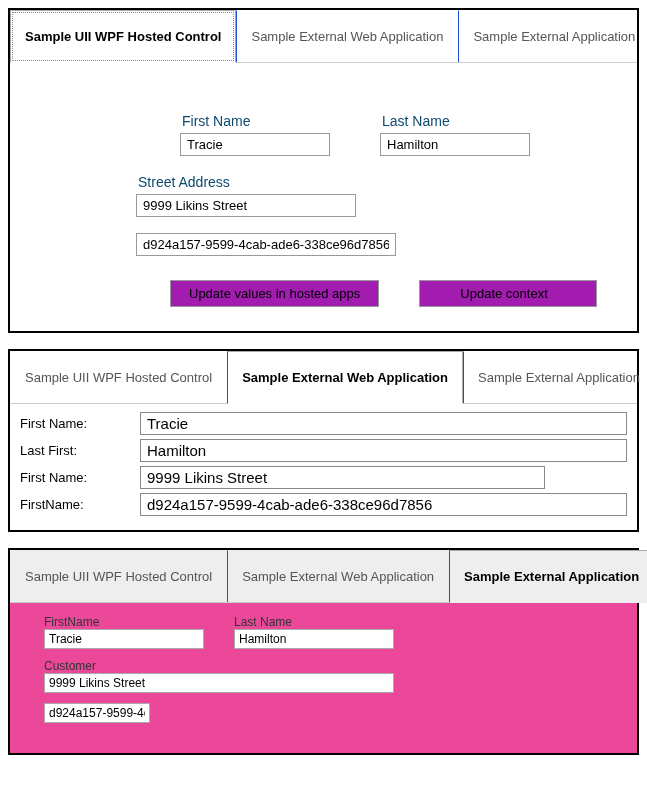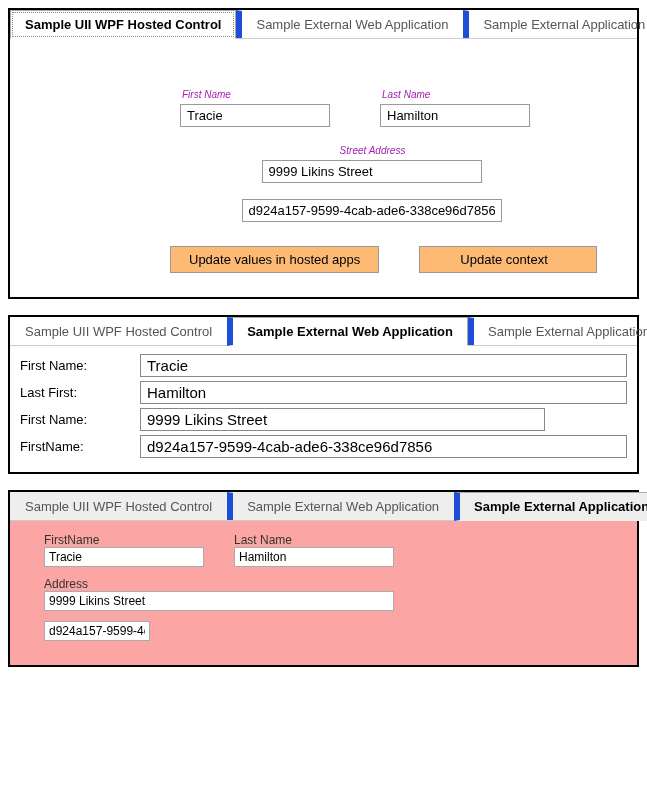--- a/index.html
+++ b/index.html
@@ -14,82 +14,82 @@
     border: 2px solid #000;
     margin-bottom: 16px;
     background: #fff;
   }
   .tabstrip {
     display: flex;
     border-bottom: 1px solid #ccc;
     background: #fff;
   }
   .tab {
-    padding: 6px 14px;
+    padding: 18px 14px;
     font-size: 13px;
     color: #555;
     border: 1px solid transparent;
     border-bottom: none;
     cursor: pointer;
     white-space: nowrap;
   }
   .tab.active {
     font-weight: 700;
     color: #000;
     border: 1px solid #aaa;
     border-bottom: 1px solid #fff;
     margin-bottom: -1px;
     background: #fff;
   }
   .tab.active.dotted { outline: 1px dotted #888; outline-offset: -3px; }
   .tab:not(.active) { border-right: 1px solid transparent; }
-  .tabstrip .sep { border-left: 6px solid #1d4ed8; }
+  .tabstrip .sep { border-left: 1px solid #1d4ed8; }
 
   
   .p1-body { padding: 50px 30px 24px 30px; }
   .row { display: flex; gap: 50px; margin-bottom: 18px; }
   .field { display: flex; flex-direction: column; gap: 2px; }
-  .lbl { font-size: 10px; color: #a21caf; margin-left: 2px; margin-bottom: 2px; font-style: italic; }
+  .lbl { font-size: 14px; color: #0c4a6e; margin-left: 2px; margin-bottom: 2px; }
   .inp {
     border: 1px solid #999;
     font-size: 13px;
     padding: 3px 6px;
     background: #fff;
     font-family: inherit;
   }
   .w150 { width: 150px; }
   .w220 { width: 220px; }
   .w260 { width: 260px; }
   .btnrow { display: flex; gap: 40px; margin-top: 24px; margin-left: 130px;}
   .btn {
     border: 1px solid #999;
-    background: #fdba74;
+    background: #a21caf;
     font-size: 13px;
     padding: 5px 18px;
     cursor: pointer;
     font-family: inherit;
   }
   .indent { margin-left: 140px; }
-  .indent2 { margin-left: 96px; align-items: center; }
+  .indent2 { margin-left: 96px; }
 
   
   .p2-body { padding: 8px 10px 10px 10px; }
   .p2-row { display: flex; align-items: center; margin-bottom: 4px; }
   .p2-label { width: 120px; font-size: 13px; color: #000; }
   .p2-input {
     flex: 1;
     border: 1px solid #888;
     font-size: 15px;
     padding: 2px 6px;
     font-family: inherit;
   }
   .p2-narrow { flex: 0 0 405px; }
 
   
-  .p3-body { background: #fca5a5; padding: 12px 18px 24px 34px; }
+  .p3-body { background: #ec4899; padding: 12px 18px 30px 34px; }
   .p3-row { display: flex; gap: 30px; margin-bottom: 10px; }
   .p3-field { display: flex; flex-direction: column; }
   .p3-lbl { font-size: 12px; color: #333; }
   .p3-inp {
     border: 1px solid #aaa;
     background: #fff;
     font-size: 12px;
     padding: 2px 4px;
     font-family: inherit;
   }
@@ -170,20 +170,20 @@
       <div class="p3-field">
         <span class="p3-lbl">FirstName</span>
         <input class="p3-inp pw160" value="Tracie" style="">
       </div>
       <div class="p3-field">
         <span class="p3-lbl">Last Name</span>
         <input class="p3-inp pw160" value="Hamilton" style="">
       </div>
     </div>
     <div class="p3-field" style="margin-bottom:10px;">
-      <span class="p3-lbl">Address</span>
+      <span class="p3-lbl">Customer</span>
       <input class="p3-inp pw350" value="9999 Likins Street" style="">
     </div>
     <div class="p3-field">
       <input class="p3-inp pw115" value="d924a157-9599-4ca" style="">
     </div>
   </div>
 </div>
 
 </body></html>

